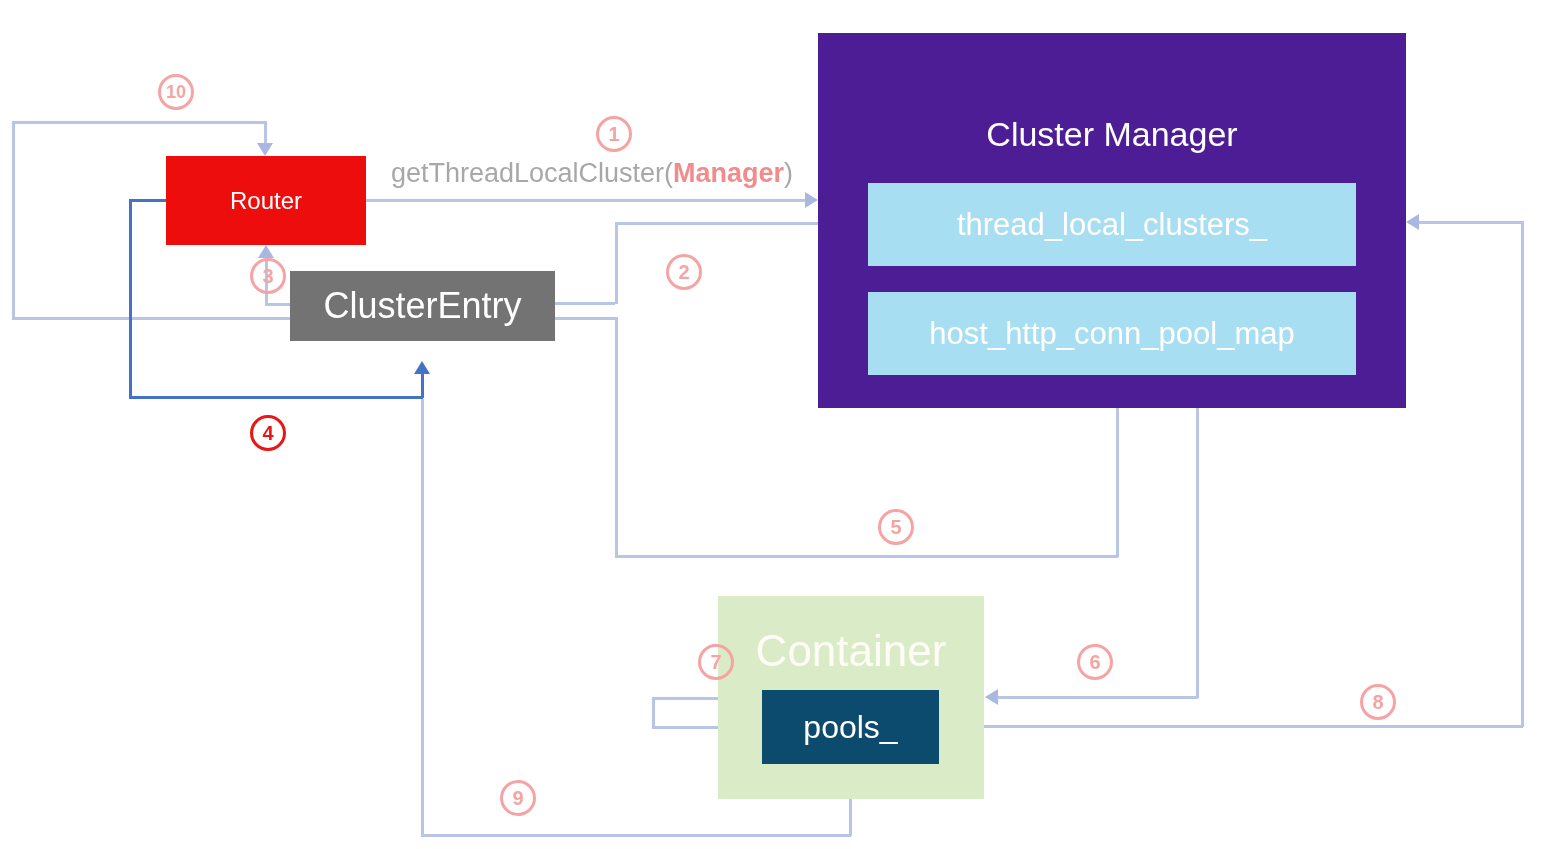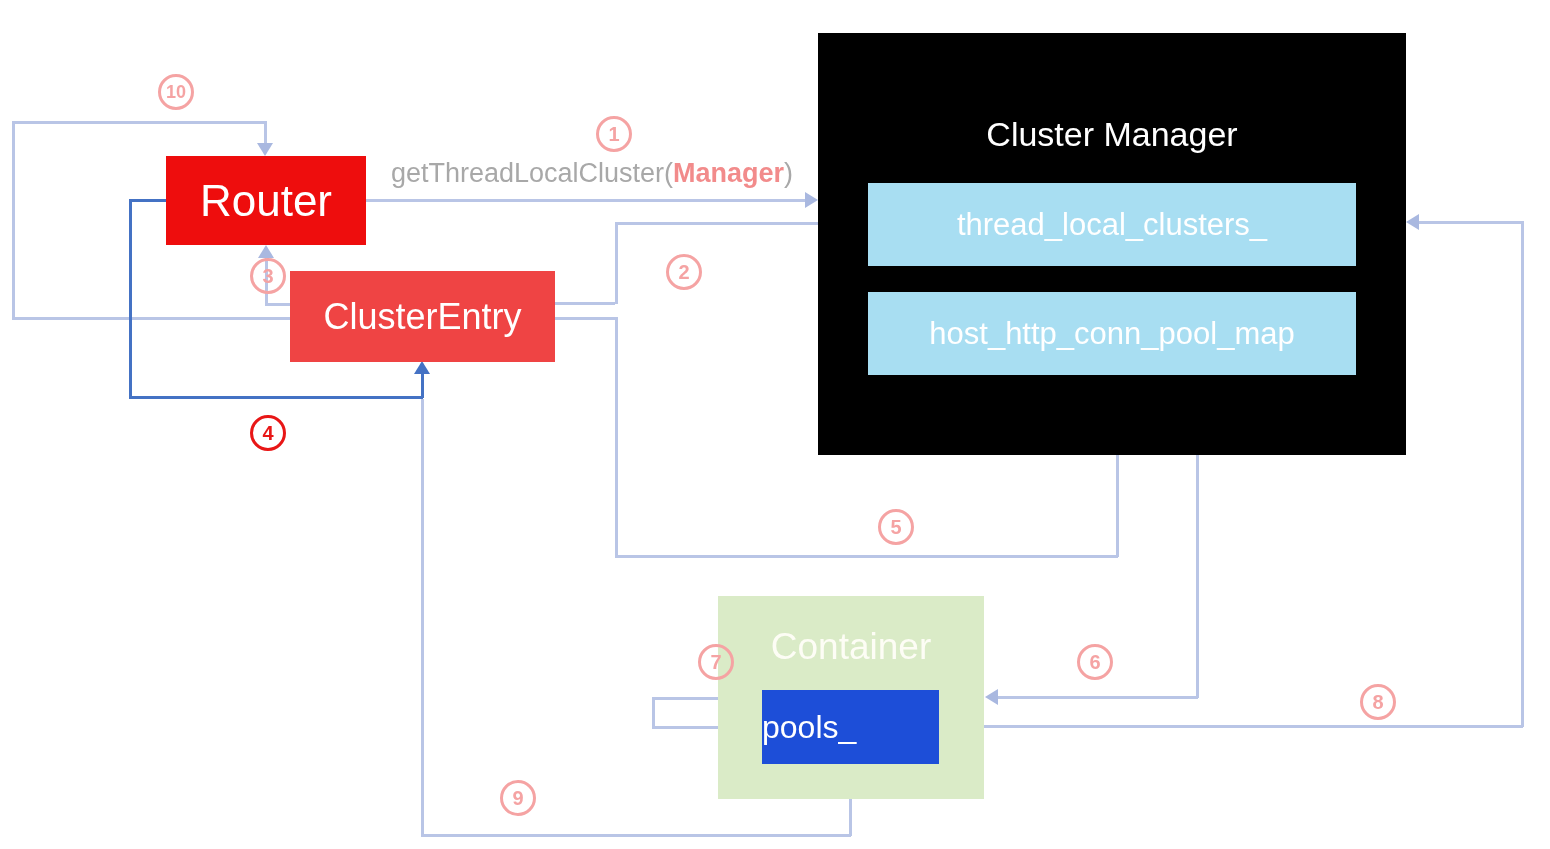--- a/index.html
+++ b/index.html
@@ -4,36 +4,36 @@
 <style>
   html,body{margin:0;padding:0;background:#ffffff;}
   #canvas{
     position:relative;width:1550px;height:849px;overflow:hidden;
     font-family:"Liberation Sans", sans-serif;background:#ffffff;
   }
   
   .box{position:absolute;display:flex;align-items:center;justify-content:center;
        color:#ffffff;text-align:center;}
   #router{left:166px;top:156px;width:200px;height:89px;background:#ee0d0d;
-          font-size:44px;}
-  #cluster-entry{left:290px;top:271px;width:265px;height:91px;background:#ef4444;
+          font-size:24px;}
+  #cluster-entry{left:290px;top:271px;width:265px;height:70px;background:#737373;
           font-size:36px;}
-  #cluster-manager{left:818px;top:33px;width:588px;height:422px;background:#000000;}
+  #cluster-manager{left:818px;top:33px;width:588px;height:375px;background:#4c1d95;}
   #cluster-manager .cm-title{position:absolute;top:82px;left:0;width:100%;
           text-align:center;font-size:34px;color:#ffffff;}
   .cm-field{position:absolute;left:50px;width:488px;height:83px;background:#a8def2;
           display:flex;align-items:center;justify-content:center;color:#ffffff;
           font-size:31px;}
   #cm-field-0{top:150px;}
   #cm-field-1{top:259px;}
   #container-box{left:718px;top:596px;width:266px;height:203px;background:#daebc7;}
   #container-box .ct-title{position:absolute;top:30px;left:0;width:100%;
-          text-align:center;font-size:37px;color:#fdfdf5;}
-  #pools{position:absolute;left:44px;top:94px;width:177px;height:74px;background:#1d4ed8;
-          display:flex;align-items:center;justify-content:flex-start;color:#ffffff;
+          text-align:center;font-size:44px;color:#fdfdf5;}
+  #pools{position:absolute;left:44px;top:94px;width:177px;height:74px;background:#0c4a6e;
+          display:flex;align-items:center;justify-content:center;color:#ffffff;
           font-size:32px;}
   
   #call-label{position:absolute;left:366px;top:158px;width:452px;text-align:center;
           font-size:27px;color:#a8a8a8;white-space:nowrap;}
   #call-label .arg{color:#f28b8b;font-weight:bold;}
   
   .ln{position:absolute;background:#b9c5e6;}
   .lh{height:2.5px;} .lv{width:2.5px;}
   .dk{background:#4472c4;} .dkh{height:3px;} .dkv{width:3px;}
   

